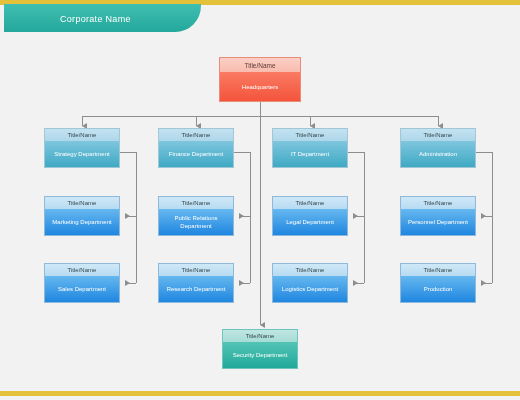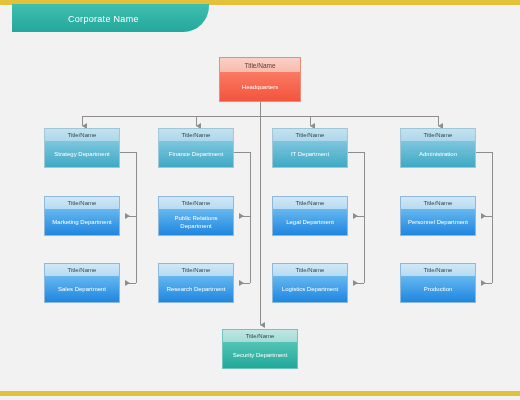--- a/index.html
+++ b/index.html
@@ -10,21 +10,21 @@
   }
   #stage{position:relative;width:520px;height:400px;overflow:hidden;background:#f2f2f2;}
 
   
   .bar-top{position:absolute;left:0;top:0;width:520px;height:5px;background:#e3c13a;}
   .bar-bottom{position:absolute;left:0;top:391px;width:520px;height:5px;background:#e3c13a;}
   .below-bottom{position:absolute;left:0;top:396px;width:520px;height:4px;background:#f2f2f2;}
 
   
   .banner{
-    position:absolute;left:12px;top:4px;width:197px;height:28px;
+    position:absolute;left:4px;top:4px;width:197px;height:28px;
     background:linear-gradient(180deg,#3fbfb0 0%,#24a79c 100%);
     border-bottom-right-radius:26px;
   }
   .banner-title{
     position:absolute;left:56px;top:10px;width:140px;
     font-size:9px;color:#ffffff;letter-spacing:.3px;
     white-space:nowrap;
   }
 
   

